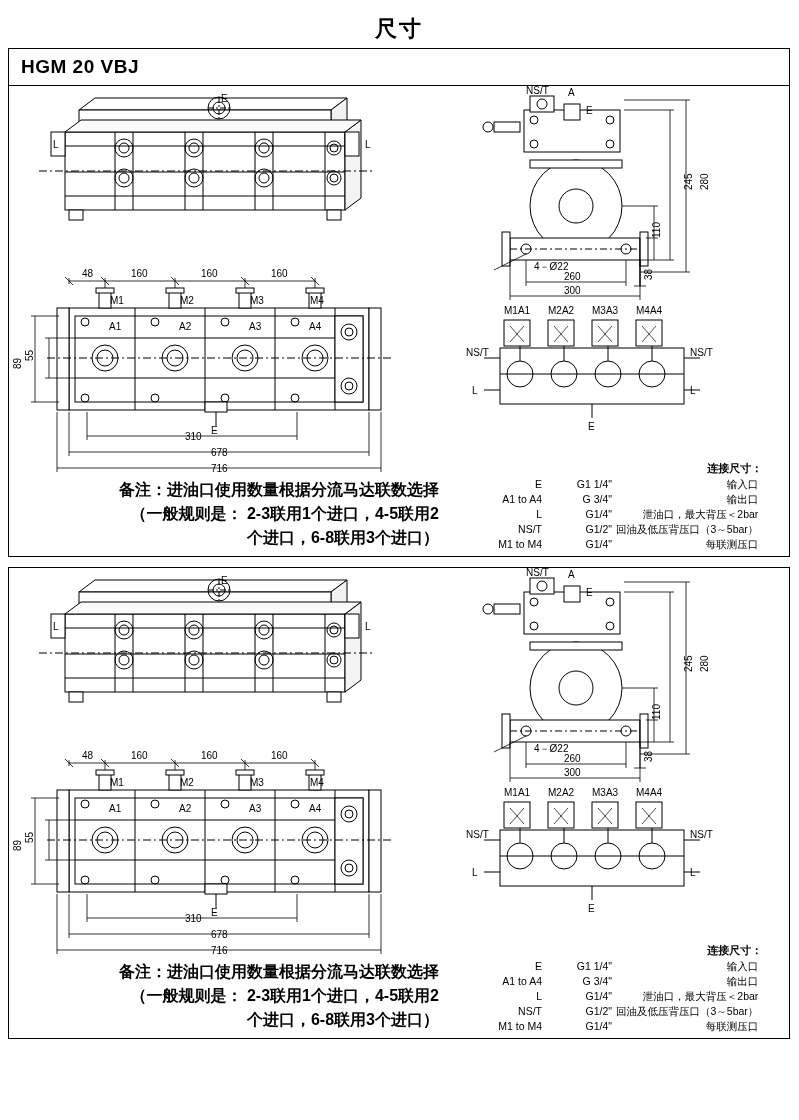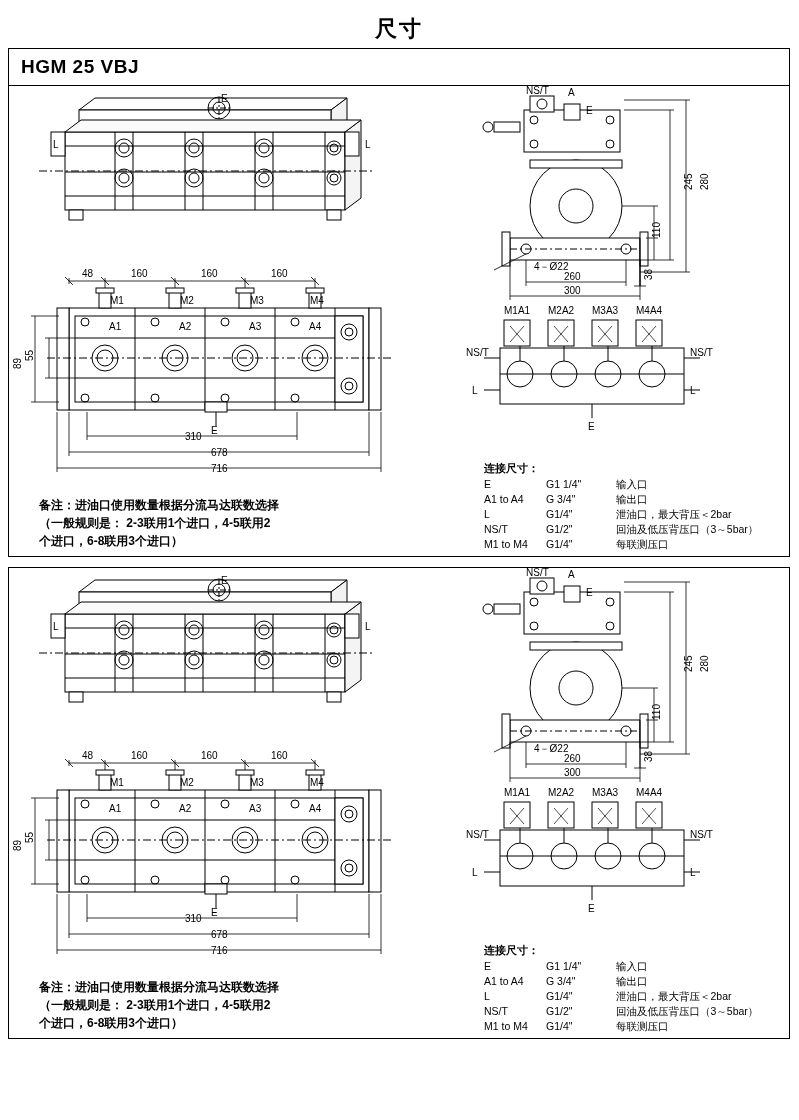--- a/index.html
+++ b/index.html
@@ -3,41 +3,41 @@
 <meta charset="utf-8">
 <style>
   html,body{margin:0;padding:0;background:#fff;}
   body{width:799px;height:1120px;font-family:"Liberation Sans",sans-serif;color:#000;position:relative;}
   .page{width:798px;height:1120px;position:relative;box-sizing:border-box;}
   .page-title{text-align:center;font-size:22px;font-weight:bold;letter-spacing:2px;padding-top:14px;height:34px;}
   .panel{border:1px solid #000;margin:0 8px 10px 8px;position:relative;box-sizing:border-box;}
   .panel-header{border-bottom:1px solid #000;padding:7px 12px;font-size:19px;font-weight:bold;letter-spacing:.5px;}
   .panel-body{position:relative;height:470px;}
   .left-col{position:absolute;left:0;top:0;width:455px;height:100%;}
-  .right-col{position:absolute;left:455px;top:0;right:8px;height:100%;}
-  .note{position:absolute;left:30px;bottom:6px;width:400px;font-size:12px;line-height:1.5;font-weight:bold;}
+  .right-col{position:absolute;left:455px;top:0;right:8px;height:100%;text-align:right;}
+  .note{position:absolute;left:30px;bottom:6px;width:400px;font-size:16px;line-height:1.5;font-weight:bold;text-align:right;}
   .note div{white-space:nowrap;}
   .conn{position:absolute;left:20px;bottom:4px;font-size:11px;line-height:1.42;}
   .conn .ct{font-weight:bold;margin-bottom:1px;}
   .conn table{border-collapse:collapse;font-size:10.5px;}
   .conn td{padding:0 4px 0 0;white-space:nowrap;vertical-align:top;}
   .conn td.c1{width:58px;}
   .conn td.c2{width:66px;}
   svg{display:block;}
   .lbl{font-size:10px;font-family:"Liberation Sans",sans-serif;}
 </style>
 </head>
 <body>
 
 <div class="page">
 
   <div class="page-title">尺寸</div>
 
   <div class="panel">
-    <div class="panel-header">HGM 25 VBJ</div>
+    <div class="panel-header">HGM 20 VBJ</div>
     <div class="panel-body">
 
       <div class="left-col">
         <svg width="455" height="400" viewBox="0 0 455 400">
           <g stroke="#000" fill="none" stroke-width="1">
 
             <g transform="translate(0,0)">
 
               <path d="M70 24 L322 24 L338 12 L86 12 Z" fill="#fff"></path>
               <path d="M322 24 L322 46 L338 34 L338 12 Z" fill="#f2f2f2"></path>

